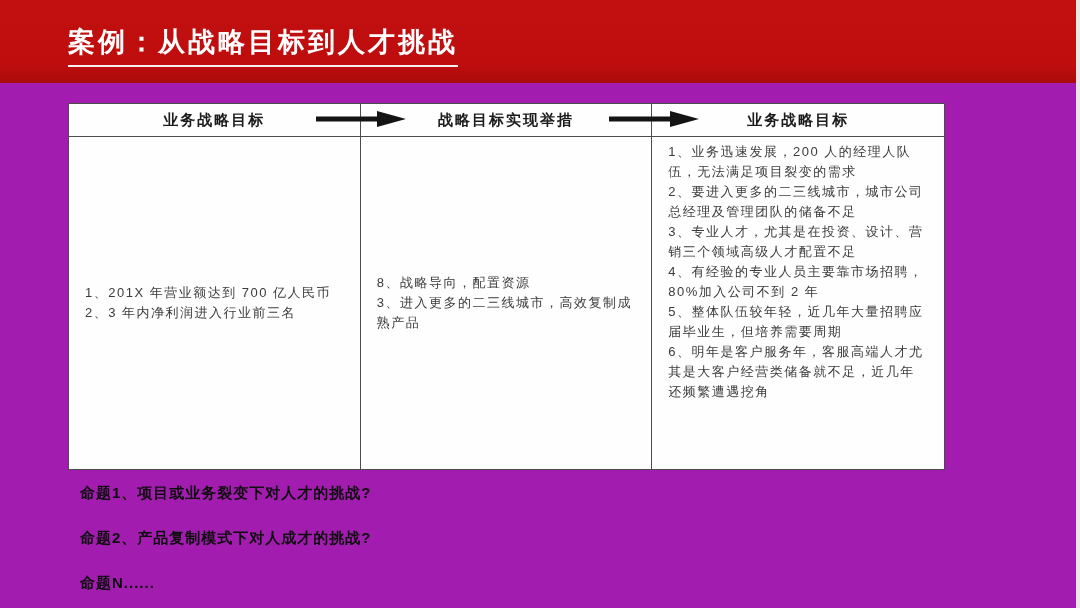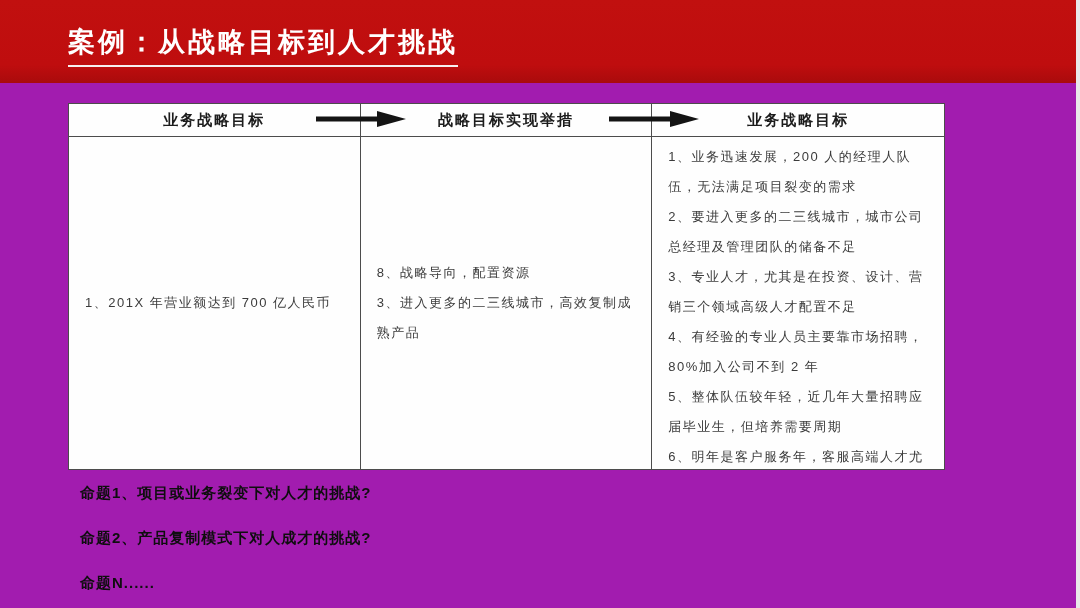--- a/index.html
+++ b/index.html
@@ -37,21 +37,21 @@
     border-right:1px solid #4c4c4c;box-sizing:border-box;
   }
   .th:last-child{border-right:none;}
   .tbody{
     display:grid;grid-template-columns:1fr 1fr 1fr;
     height:332px;
   }
   .td{
     border-right:1px solid #4c4c4c;box-sizing:border-box;
     padding:5px 15px 5px 16px;
-    font-size:13px;line-height:30px;letter-spacing:1.5px;color:#3b3b3b;
+    font-size:13px;line-height:20px;letter-spacing:1.5px;color:#3b3b3b;
     display:flex;flex-direction:column;overflow:hidden;
   }
   .td:last-child{border-right:none;}
   .td.vcenter{justify-content:center;}
   .td p{margin:0;}
   
   .arrow{position:absolute;top:111px;width:90px;height:16px;}
   
   .props{
     position:absolute;left:80px;top:470px;width:900px;
@@ -70,20 +70,21 @@
 
   <div class="stable">
     <div class="thead">
       <div class="th">业务战略目标</div>
       <div class="th">战略目标实现举措</div>
       <div class="th">业务战略目标</div>
     </div>
     <div class="tbody">
       <div class="td vcenter">
         <p>1、201X 年营业额达到 700 亿人民币</p>
+        <p>2、3 年内净利润进入行业前三名</p>
       </div>
       <div class="td vcenter">
         <p>8、战略导向，配置资源</p>
         <p>3、进入更多的二三线城市，高效复制成熟产品</p>
       </div>
       <div class="td">
         <p>1、业务迅速发展，200 人的经理人队伍，无法满足项目裂变的需求</p>
         <p>2、要进入更多的二三线城市，城市公司总经理及管理团队的储备不足</p>
         <p>3、专业人才，尤其是在投资、设计、营销三个领域高级人才配置不足</p>
         <p>4、有经验的专业人员主要靠市场招聘，80%加入公司不到 2 年</p>

